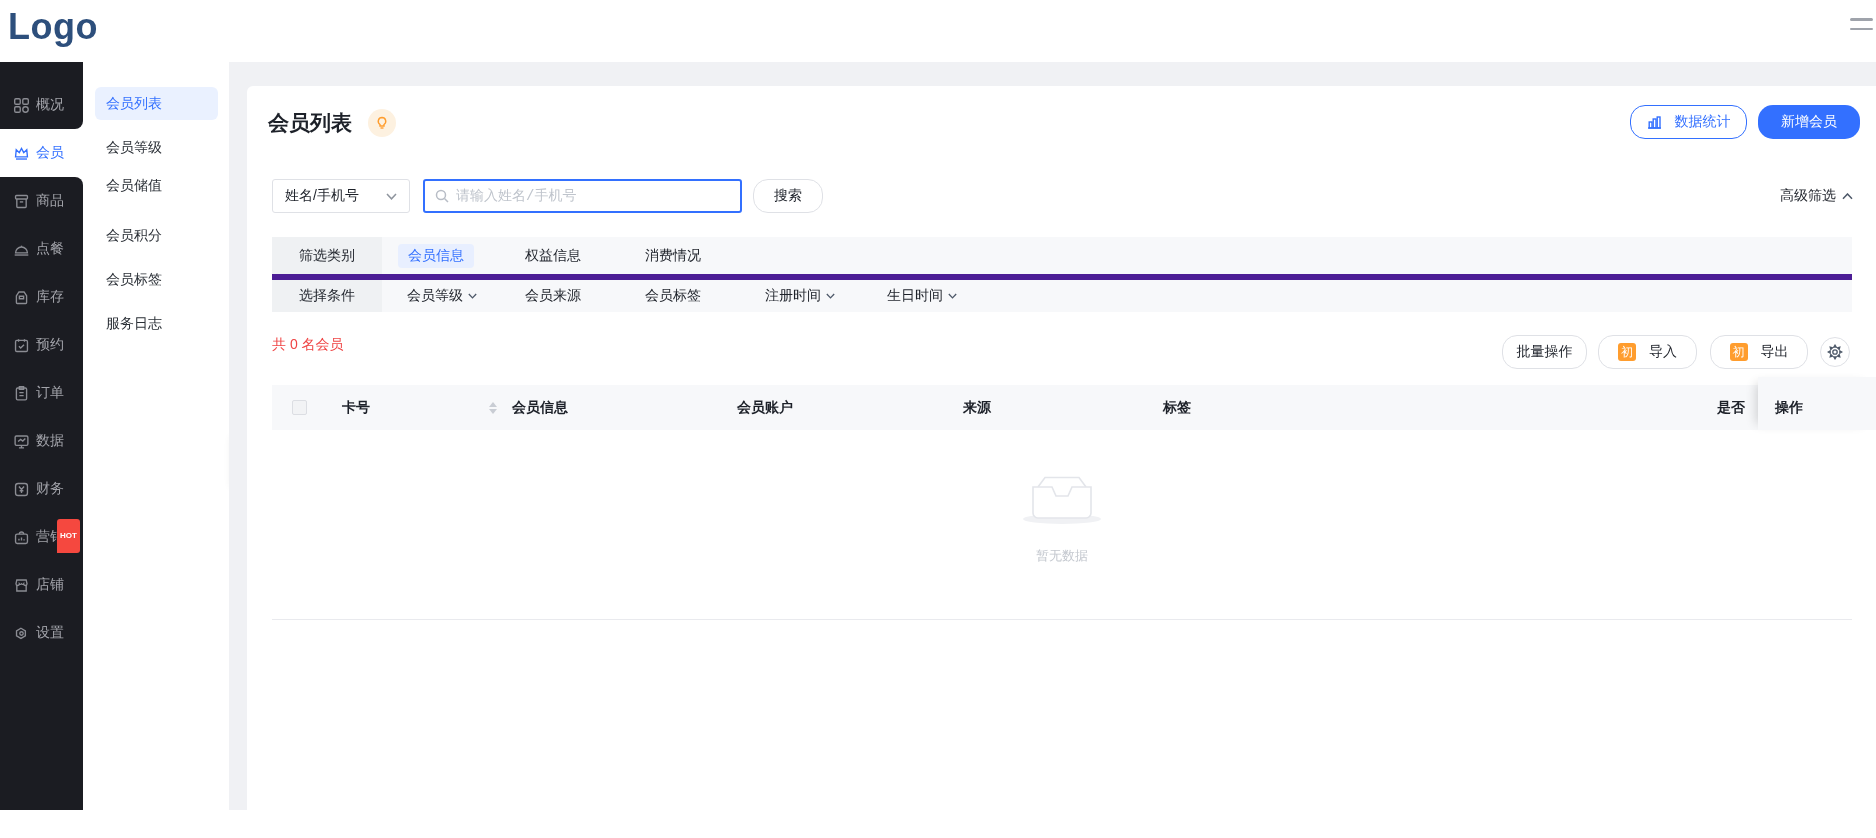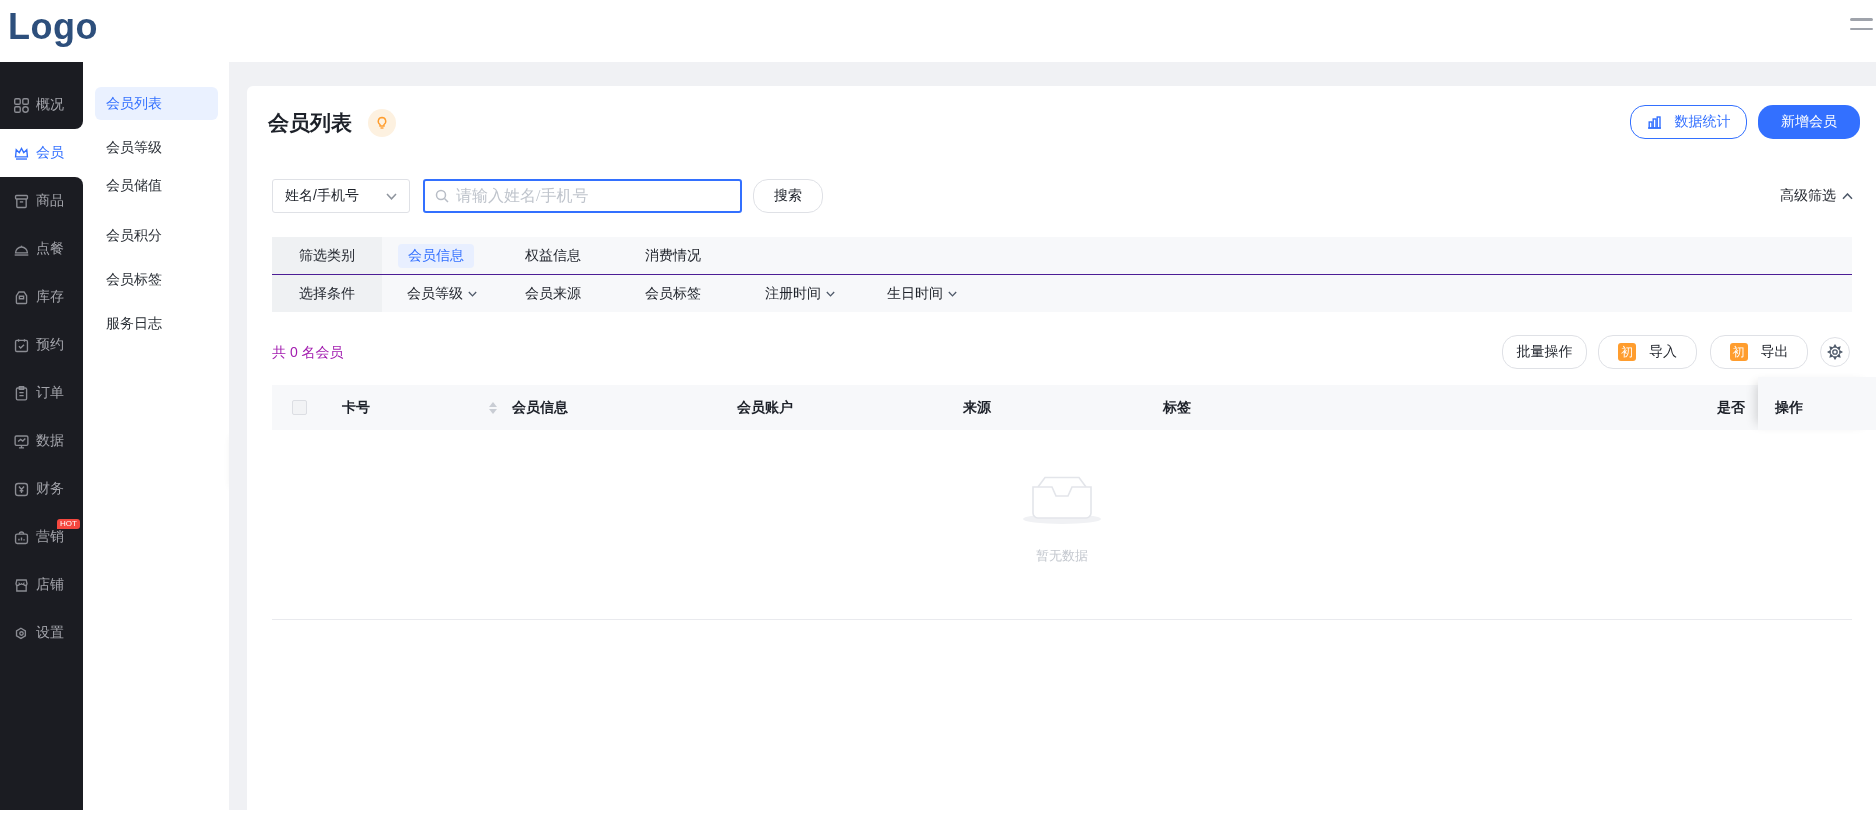--- a/index.html
+++ b/index.html
@@ -14,21 +14,21 @@
   .hamburger span { display:block; width:23px; height:2.5px; background:#9fa3ab; border-radius:2px; margin-bottom:7px; }
 
   
   .nav { position:absolute; left:0; top:62px; width:83px; height:776px; }
   .nav-block-top    { position:absolute; left:0; top:0;   width:83px; height:67px;  background:#1b1c22; border-radius:0 0 8px 0; }
   .nav-block-bottom { position:absolute; left:0; top:115px; width:83px; height:661px; background:#1b1c22; border-radius:0 8px 0 0; }
   .nav-item { position:absolute; left:0; width:83px; height:48px; display:flex; align-items:center; padding-left:13px; gap:6px; cursor:pointer; color:#a3a4ab; font-size:14px; }
   .nav-item svg { flex:0 0 auto; color:#8b8c93; }
   .nav-item.active { color:#3370ff; }
   .nav-item.active svg { color:#3370ff; }
-  .hot-badge { position:absolute; left:57px; top:457px; background:#f5483f; color:#fff; font-size:8px; font-weight:normal; line-height:10px; padding:0 3px; border-radius:3px 3px 3px 0; }
+  .hot-badge { position:absolute; left:57px; top:457px; background:#f5483f; color:#fff; font-size:8px; font-weight:bold; line-height:10px; padding:12px 3px; border-radius:3px 3px 3px 0; }
 
   
   .submenu { position:absolute; left:83px; top:62px; width:146px; height:776px; background:#fff; }
   .submenu-item { position:absolute; left:12px; width:123px; height:33px; display:flex; align-items:center; padding-left:11px; font-size:14px; color:#2a2f36; border-radius:6px; cursor:pointer; }
   .submenu-item.active { background:#eaf1ff; color:#3370ff; }
 
   
   .collapse-tab { position:absolute; left:229px; top:437px; width:18px; height:50px; background:#fff; border-radius:0 10px 10px 0; box-shadow:3px 0 8px rgba(29,33,41,.10); display:flex; align-items:center; justify-content:center; cursor:pointer; }
 
   
@@ -41,35 +41,35 @@
 
   .btn { display:inline-flex; align-items:center; justify-content:center; gap:13px; height:34px; border:1px solid #dfe1e6; background:#fff; border-radius:15px; font-size:14px; color:#1d2129; cursor:pointer; }
   .btn-stats { position:absolute; left:1383px; top:19px; width:117px; border-color:#3370ff; color:#3370ff; }
   .btn-primary { position:absolute; left:1511px; top:19px; width:102px; background:#3370ff; border:none; color:#fff; }
 
   
   .search-row { position:absolute; left:0; top:93px; width:1629px; height:34px; }
   .field-select { position:absolute; left:25px; top:0; width:138px; height:34px; border:1px solid #dfe1e6; border-radius:3px; display:flex; align-items:center; padding:0 12px; font-size:14px; cursor:pointer; }
   .field-select .sel-label { flex:1; }
   .search-input-wrap { position:absolute; left:176px; top:0; width:319px; height:34px; border:2px solid #3370ff; border-radius:3px; display:flex; align-items:center; padding:0 10px; gap:7px; background:#fff; }
-  .search-input-wrap input { border:none; outline:none; flex:1; font-size:16px; font-family:Liberation Serif, serif; color:#1d2129; background:transparent; }
+  .search-input-wrap input { border:none; outline:none; flex:1; font-size:14px; font-family:Liberation Mono, monospace; color:#1d2129; background:transparent; }
   .search-input-wrap input::placeholder { color:#bfc4cc; }
   .btn-search { position:absolute; left:506px; top:0; width:70px;justify-content:center; }
   .adv-filter { position:absolute; left:1533px; top:0; height:34px; display:flex; align-items:center; gap:6px; font-size:14px; color:#1d2129; cursor:pointer; }
 
   
   .filter-panel { position:absolute; left:25px; top:151px; width:1580px; height:75px; background:#f7f8fa; }
   .fp-row { position:relative; height:37px; display:flex; align-items:center; }
-  .fp-row + .fp-row { height:38px; border-top:1px solid #4c1d95; }
+  .fp-row + .fp-row { height:38px; border-top:6px solid #4c1d95; }
   .fp-label { width:110px; height:100%; background:#eff1f3; display:flex; align-items:center; justify-content:center; font-size:14px; color:#1d2129; flex:0 0 auto; }
   .fp-item { position:absolute; font-size:14px; color:#1d2129; cursor:pointer; display:flex; align-items:center; gap:5px; }
   .fp-tab-active { background:#e8efff; color:#3370ff; border-radius:4px; padding:3px 10px; }
 
   
-  .count-text { position:absolute; left:25px; top:258px; font-size:14px; color:#a21caf;text-align:center; }
+  .count-text { position:absolute; left:25px; top:250px; font-size:14px; color:#ef4444;text-align:center; }
   .btn-batch  { position:absolute; left:1255px; top:249px; width:85px; }
   .btn-import { position:absolute; left:1351px; top:249px; width:99px; }
   .btn-export { position:absolute; left:1463px; top:249px; width:98px; }
   .btn-gear   { position:absolute; left:1573px; top:251px; width:30px; height:30px; padding:0; }
   .mini-badge { width:18px; height:18px; background:#ff9d2e; color:#fff; font-size:12px; border-radius:3px; display:inline-flex; align-items:center; justify-content:center; }
 
   
   .thead { position:absolute; left:25px; top:299px; width:1604px; height:45px; background:#f7f8fa; overflow:hidden; }
   .th { position:absolute; top:0; height:45px; display:flex; align-items:center; gap:8px; font-size:14px; font-weight:600; color:#1d2129; white-space:nowrap; }
   .checkbox { width:15px; height:15px; background:#f2f3f5; border:1px solid #dcdee3; border-radius:2px; cursor:pointer; }

